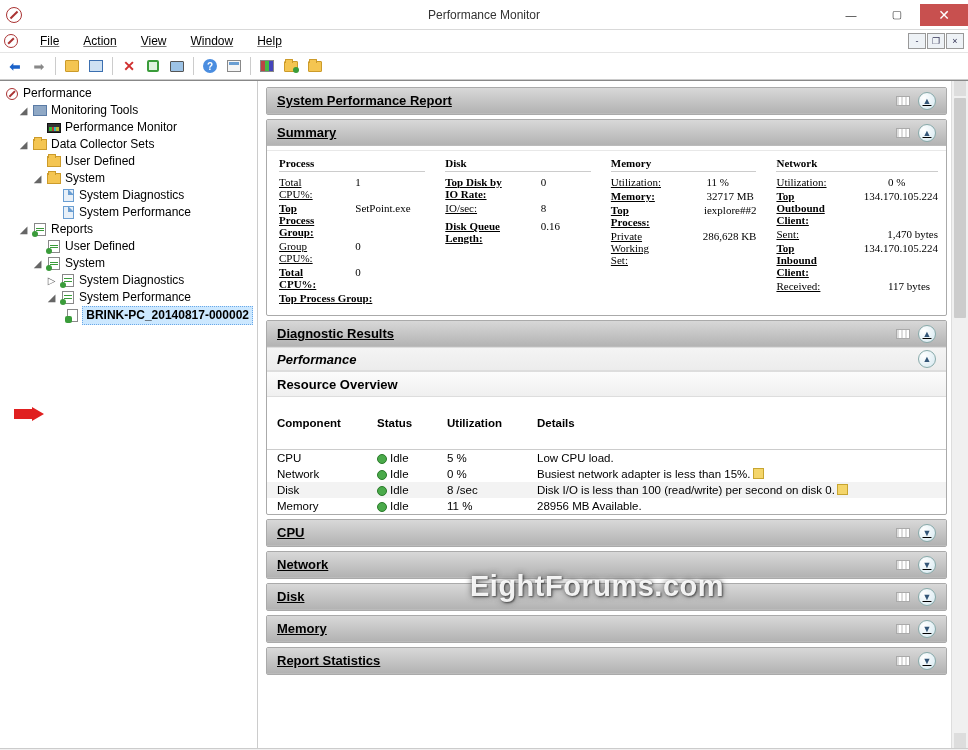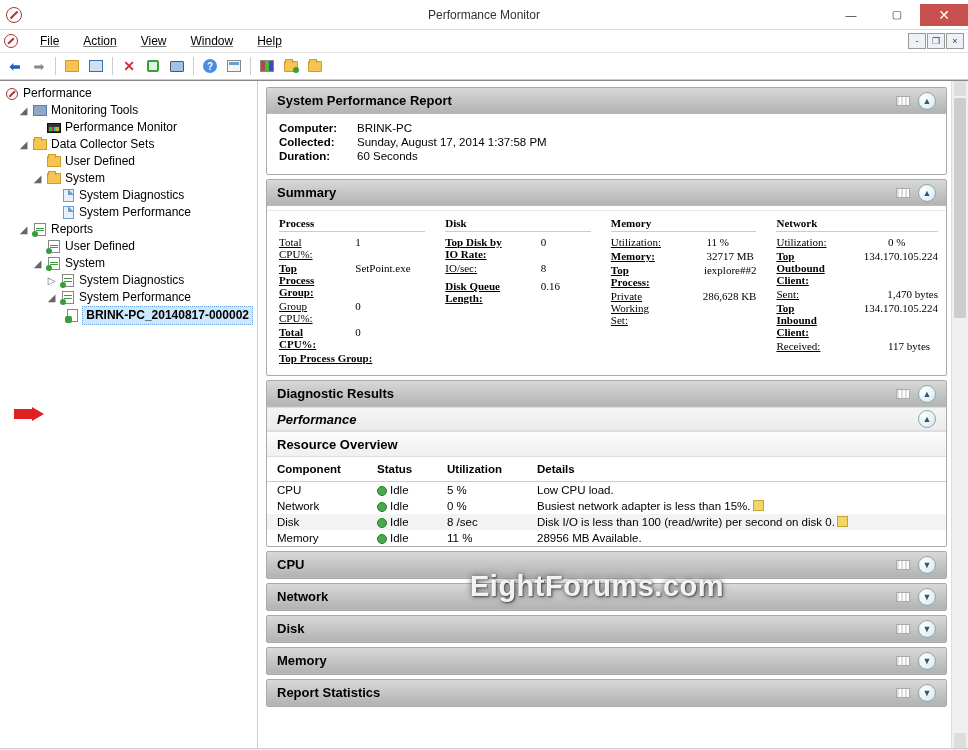--- a/index.html
+++ b/index.html
@@ -76,21 +76,21 @@
 .ti-doc { width:11px; height:13px; background:#fff; border:1px solid #888; position:relative; }
 .ti-doc:after { content:""; position:absolute; left:-3px; bottom:-2px; width:7px; height:7px; background:#3a9c3a; border-radius:2px; }
 
 
 .red-arrow { position:absolute; left:14px; top:407px; pointer-events:none; }
 .red-arrow svg { display:block; }
 
 
 .section { border:1px solid #aaa; margin-bottom: 4px; border-radius:2px; background:#fff; }
 .sec-head { height: 26px; background: linear-gradient(#f1f1f1,#d2d2d2); display:flex; align-items:center; padding: 0 10px; font-weight:bold; font-size:13px; border-bottom:1px solid #bbb; }
-.sec-head.dark { background: linear-gradient(#d8d8d8,#b3b3b3); }
+.sec-head.dark { background: linear-gradient(#d8d8d8,#b3b3b3); text-decoration: underline; }
 .sec-head .grid-icon { margin-left:auto; width:14px; height:10px; border:1px solid #aaa; background:repeating-linear-gradient(90deg,#ddd 0,#ddd 2px,#fff 2px,#fff 4px); margin-right:8px; }
 .sec-head .collapse { width:18px; height:18px; border:1px solid #8aa; border-radius:50%; background:radial-gradient(circle at 30% 30%,#fff,#d5e8f0); display:flex; align-items:center; justify-content:center; color:#357; font-size:9px; }
 .sec-body { padding: 6px 12px 10px; font-size: 11.5px; }
 .sec-body.nopad { padding: 4px 0 6px; }
 
 
 .info-row { display:flex; margin: 2px 0; }
 .info-row .lbl { font-weight: bold; width: 78px; }
 
 
@@ -105,21 +105,21 @@
 .scol.proc .srow .sv { min-width:70px; }
 
 
 .sub-head { height: 24px; background: linear-gradient(#f4f4f4,#ececec); display:flex; align-items:center; padding:0 10px; font-weight:bold; font-style:italic; font-size:13px; border-top:1px solid #ddd; border-bottom:1px solid #ddd; }
 .sub-head .collapse { margin-left:auto; width:18px; height:18px; border:1px solid #8aa; border-radius:50%; background:radial-gradient(circle at 30% 30%,#fff,#d5e8f0); display:flex; align-items:center; justify-content:center; color:#357; font-size:9px; }
 
 .sub-head2 { height:26px; background: linear-gradient(#fcfcfc,#f0f0f0); display:flex; align-items:center; padding: 0 10px; font-weight:bold; font-size:13px; border-top:1px solid #ddd; border-bottom:1px solid #ddd; }
 
 
 .rtable { width:100%; border-collapse:collapse; font-size:11.5px; }
-.rtable th { text-align:left; font-weight:bold; padding:6px 10px; border-bottom:1px solid #ccc; }
+.rtable th { text-align:left; font-weight:bold; padding:20px 10px; border-bottom:1px solid #ccc; }
 .rtable td { padding: 2px 10px; vertical-align:middle; }
 .rtable tr.alt { background:#f3f3f3; }
 .dot { width:10px; height:10px; background:#4aaa4a; border:1px solid #2a7a2a; border-radius:50%; display:inline-block; vertical-align:middle; margin-right:3px; }
 .edit-ico { display:inline-block; width:11px; height:11px; background:#f4d56a; border:1px solid #c7a530; margin-left:2px; vertical-align:top; }
 
 
 .watermark { position:absolute; left:470px; top:570px; font-size:29px; font-weight:600; letter-spacing:0.5px; color:rgba(255,255,255,0.92); text-shadow: 0 0 6px rgba(60,60,60,0.8), 1px 1px 2px rgba(0,0,0,0.6); pointer-events:none; font-family:"Segoe UI",sans-serif; }
 
 .footer-bar { height:4px; border-top:1px solid #ccc; background:#f0f0f0; }
 </style>
@@ -349,34 +349,20 @@
 
   <div class="content-pane">
     <div class="report-scroll">
 
       <div class="section">
         <div class="sec-head dark">
           <span>System Performance Report</span>
           <span class="grid-icon"></span>
           <span class="collapse">▲</span>
         </div>
-        <div class="sec-body">
-          <div class="info-row">
-              <span class="lbl">Computer:</span>
-              <span>BRINK-PC</span>
-            </div>
-          <div class="info-row">
-              <span class="lbl">Collected:</span>
-              <span>Sunday, August 17, 2014 1:37:58 PM</span>
-            </div>
-          <div class="info-row">
-              <span class="lbl">Duration:</span>
-              <span>60 Seconds</span>
-            </div>
-        </div>
       </div>
 
       <div class="section">
         <div class="sec-head dark">
           <span>Summary</span>
           <span class="grid-icon"></span>
           <span class="collapse">▲</span>
         </div>
         <div class="sec-body nopad">
           <div class="summary-grid">

